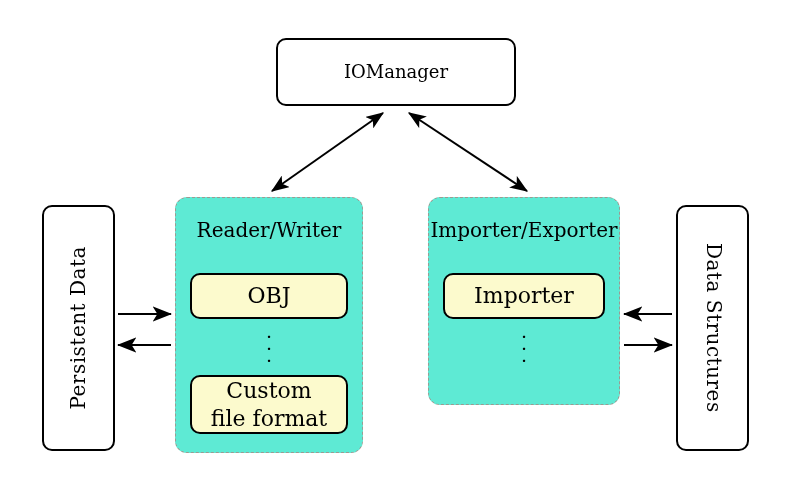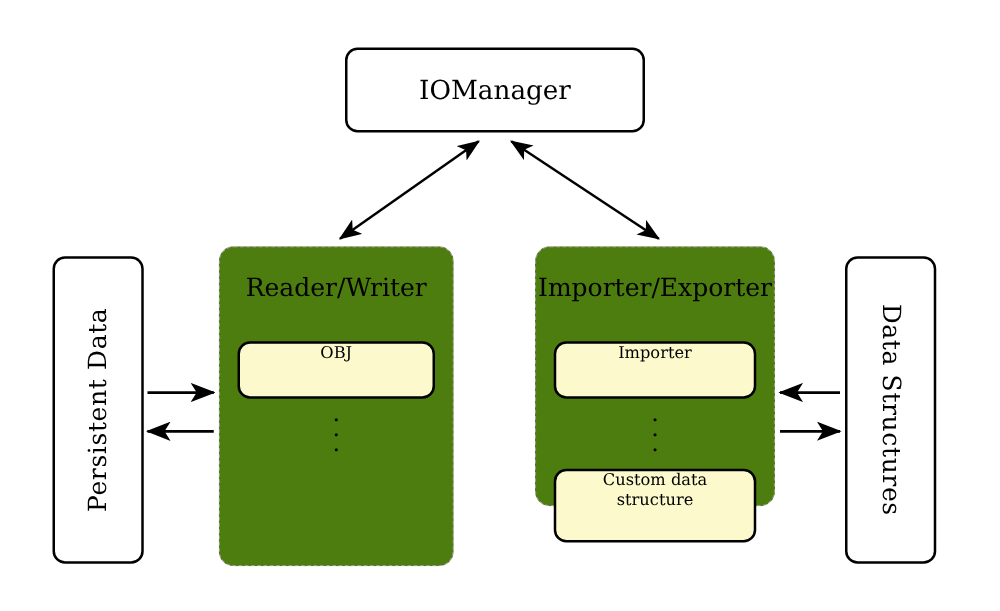--- a/index.html
+++ b/index.html
@@ -41,21 +41,21 @@
     justify-content: center;
     text-align: center;
     line-height: 1.18;
   }
 
   #io-manager {
     left: 276px;
     top: 38px;
     width: 240px;
     height: 68px;
-    font-size: 21px;
+    font-size: 18px;
   }
 
   .side-node {
     width: 73px;
     height: 246px;
     font-size: 20px;
   }
   #persistent-data {
     left: 42px;
     top: 205px;
@@ -72,21 +72,21 @@
   .vlabel-down {
     transform: rotate(90deg);
     white-space: nowrap;
     letter-spacing: 0.5px;
   }
 
   
   .panel {
     position: absolute;
     box-sizing: border-box;
-    background: #4d7c0f;
+    background: #5eead4;
     border: 1.5px dashed #9b9b93;
     border-radius: 12px;
   }
   #panel-readerwriter {
     left: 175px;
     top: 197px;
     width: 188px;
     height: 256px;
   }
   #panel-importerexporter {
@@ -106,24 +106,24 @@
   }
 
   
   .inner-box {
     position: absolute;
     box-sizing: border-box;
     border: 2.5px solid #000000;
     border-radius: 10px;
     background: #fcfacd;
     display: flex;
-    align-items: flex-start;
+    align-items: center;
     justify-content: center;
     text-align: center;
-    font-size: 13px;
+    font-size: 22px;
     line-height: 1.25;
   }
   .inner-top {
     left: 14px;
     right: 14px;
     top: 75px;
     height: 46px;
   }
   .inner-bottom {
     left: 14px;
@@ -191,36 +191,36 @@
     <div class="inner-box inner-top">
       <span>OBJ</span>
     </div>
 
     <div class="ellipsis">
       <span>.</span>
       <span>.</span>
       <span>.</span>
     </div>
 
+    <div class="inner-box inner-bottom">
+      <span>
+        <span>Custom</span><br>
+        <span>file format</span>
+      </span>
+    </div>
   </div>
 
   <div class="panel" id="panel-importerexporter">
     <div class="panel-title">Importer/Exporter</div>
 
     <div class="inner-box inner-top">
       <span>Importer</span>
     </div>
 
     <div class="ellipsis">
       <span>.</span>
       <span>.</span>
       <span>.</span>
     </div>
 
-    <div class="inner-box inner-bottom">
-      <span>
-        <span>Custom data</span><br>
-        <span>structure</span>
-      </span>
-    </div>
   </div>
 
 </div>
 
 </body></html>

